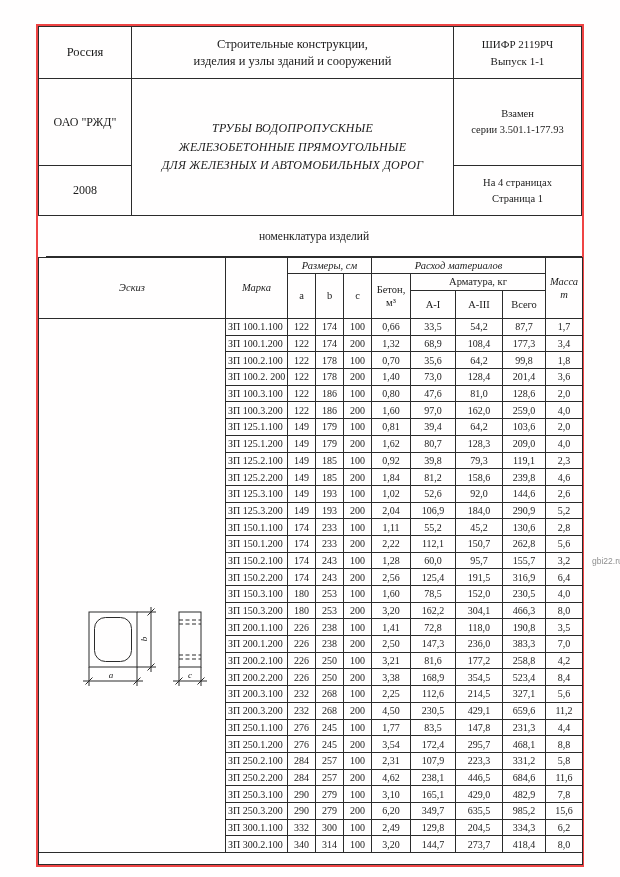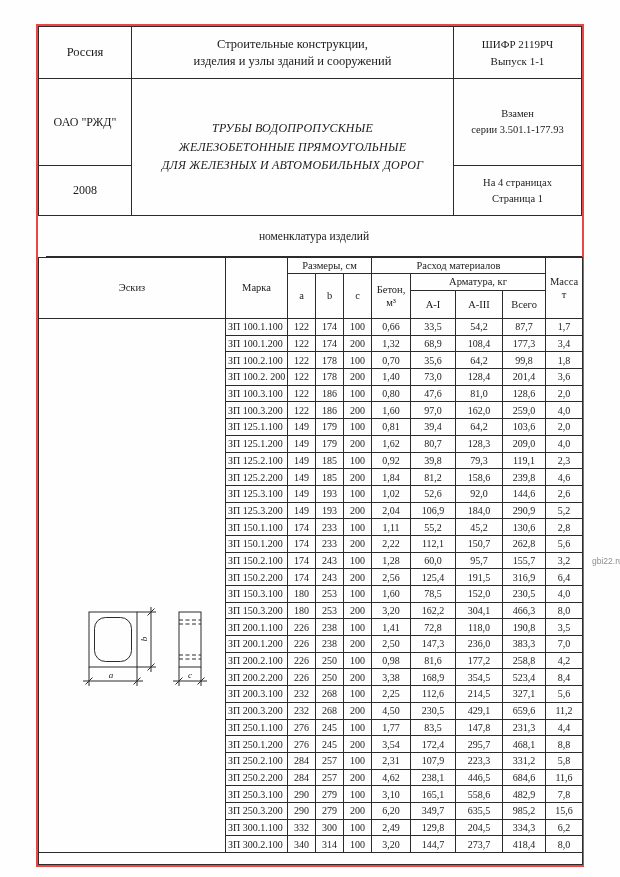--- a/index.html
+++ b/index.html
@@ -22,21 +22,21 @@
 
   
   .section-band{border-bottom:1.5px solid #2b2b2b;height:40px;display:flex;
                 align-items:center;justify-content:center;font-size:11.5px;margin-left:8px;}
 
   
   .main-table{border-collapse:collapse;table-layout:fixed;width:100%;}
   .main-table th,.main-table td{border:1px solid #2b2b2b;text-align:center;
                 vertical-align:middle;padding:0;font-weight:normal;}
   .main-table thead th{font-size:10.5px;line-height:1.25;}
-  .h1 th{height:15px;}
+  .h1 th{height:15px;font-style:italic;}
   .h2 th{height:16px;}
   .h3 th{height:27px;}
   .main-table tbody td{height:15.7px;font-size:10px;white-space:nowrap;overflow:hidden;}
   td.mark-cell{text-align:left;padding-left:2px;}
   .sketch-cell{vertical-align:top;background:#fffefe;}
   .sketch-wrap{margin-top:136px;}
   .footer-strip{height:11px;}
   svg{display:block;margin:0 auto;}
   .dim-label{font-family:"Liberation Serif", serif;font-style:italic;font-size:9px;fill:#1b1b1b;}
 
@@ -383,21 +383,21 @@
     <td>147,3</td>
     <td>236,0</td>
     <td>383,3</td>
     <td>7,0</td>
   </tr>
           <tr>
     <td class="mark-cell">ЗП 200.2.100</td>
     <td>226</td>
     <td>250</td>
     <td>100</td>
-    <td>0,98</td>
+    <td>3,21</td>
     <td>81,6</td>
     <td>177,2</td>
     <td>258,8</td>
     <td>4,2</td>
   </tr>
           <tr>
     <td class="mark-cell">ЗП 200.2.200</td>
     <td>226</td>
     <td>250</td>
     <td>200</td>
@@ -473,21 +473,21 @@
     <td>684,6</td>
     <td>11,6</td>
   </tr>
           <tr>
     <td class="mark-cell">ЗП 250.3.100</td>
     <td>290</td>
     <td>279</td>
     <td>100</td>
     <td>3,10</td>
     <td>165,1</td>
-    <td>558,6</td>
+    <td>429,0</td>
     <td>482,9</td>
     <td>7,8</td>
   </tr>
           <tr>
     <td class="mark-cell">ЗП 250.3.200</td>
     <td>290</td>
     <td>279</td>
     <td>200</td>
     <td>6,20</td>
     <td>349,7</td>

